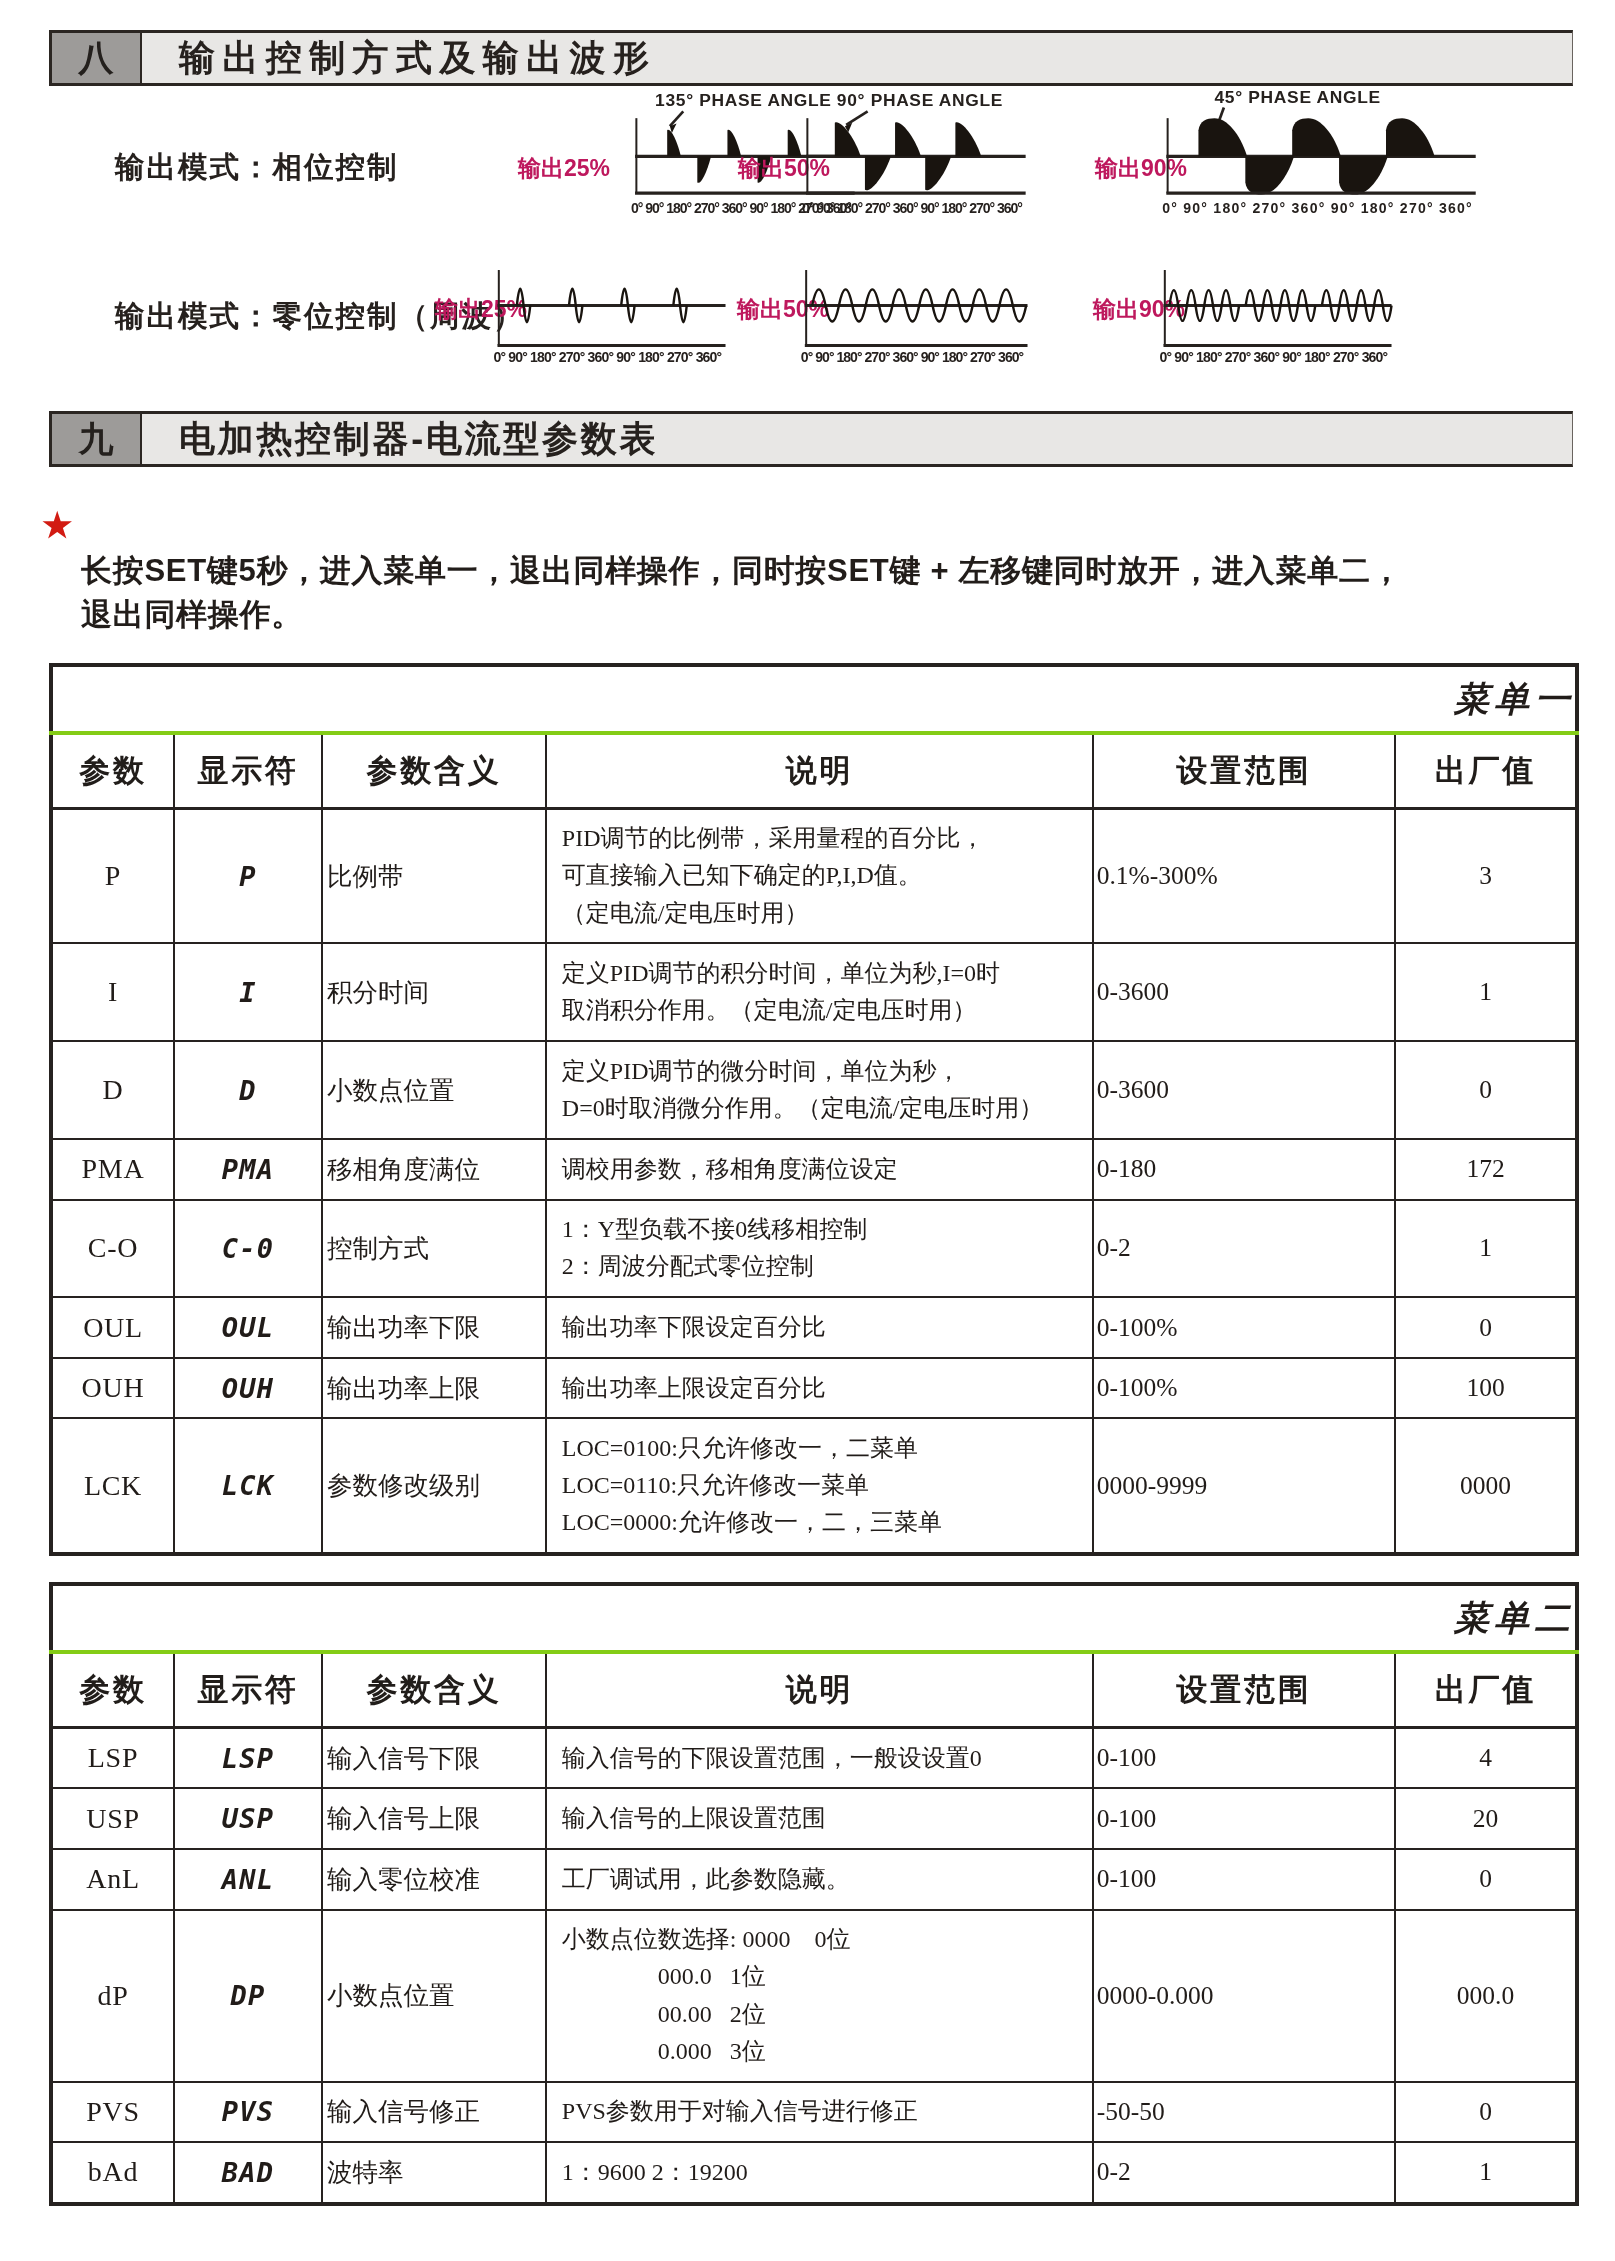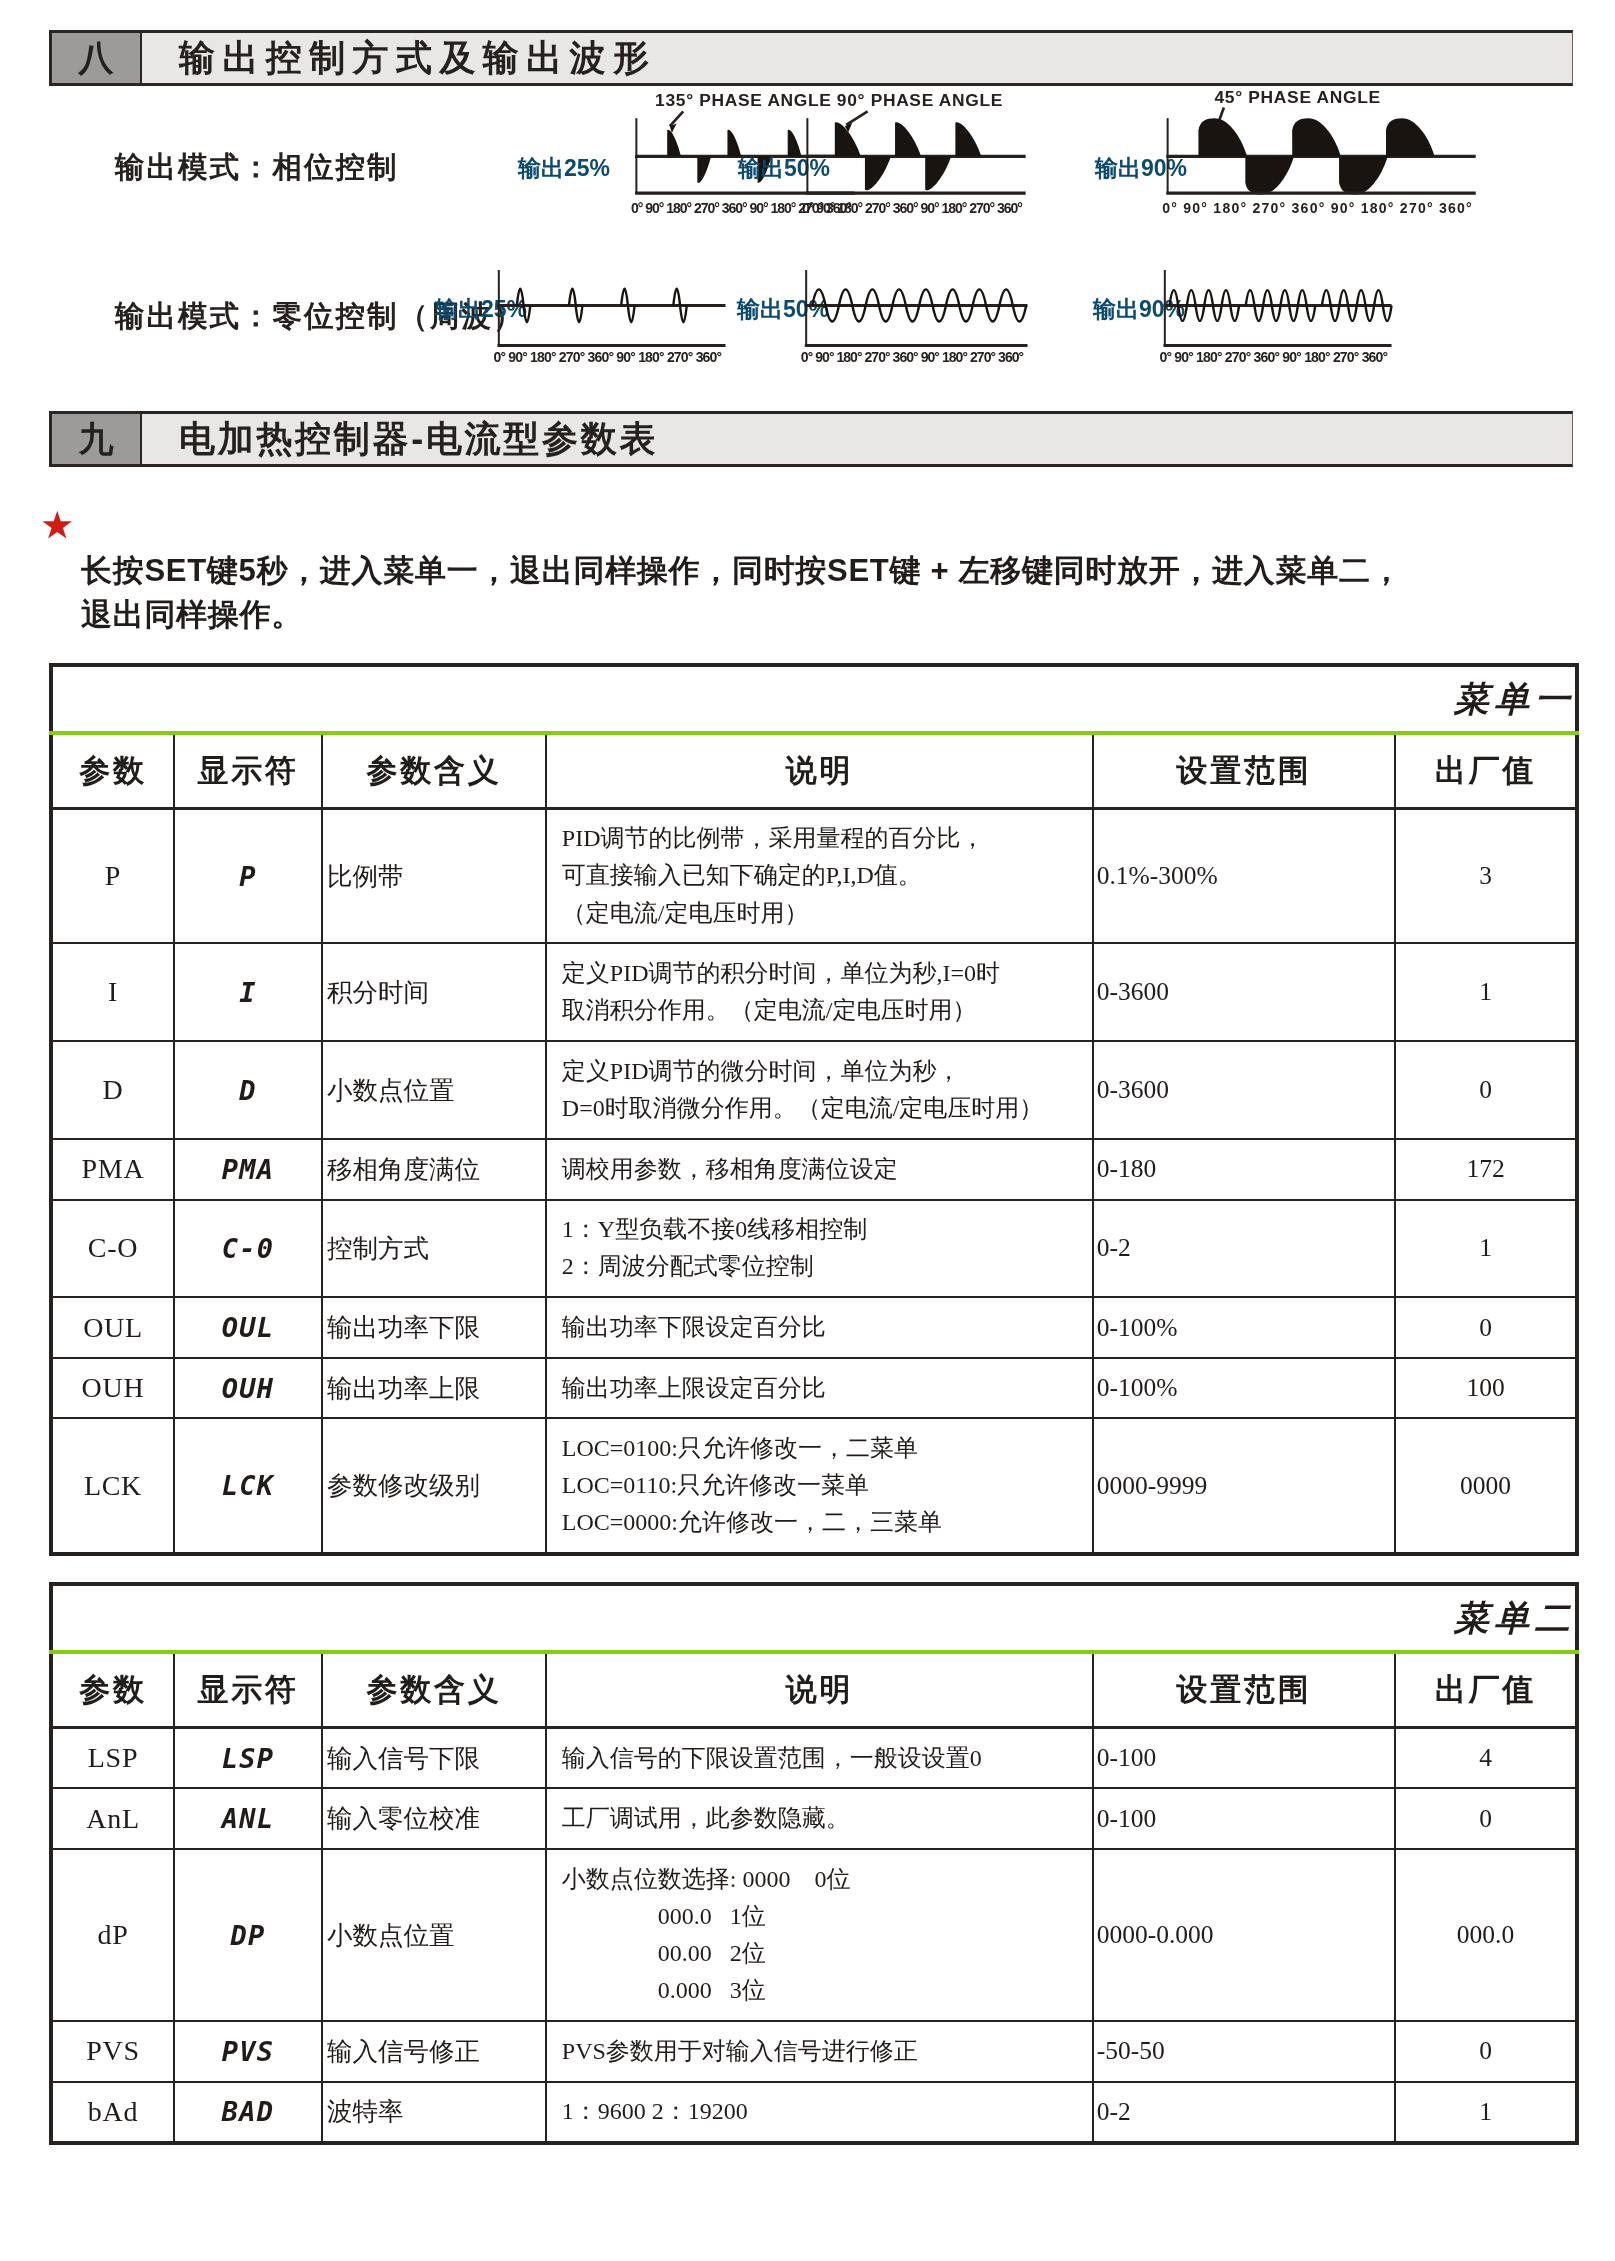--- a/index.html
+++ b/index.html
@@ -18,21 +18,21 @@
              font:700 36px "Liberation Sans",sans-serif;letter-spacing:7.4px;color:#26211e;}
 
   
   .wave-row{position:relative;}
   .wave-row.r1{height:176px;}
   .wave-row.r2{height:149px;}
   .mode-label{position:absolute;left:115px;font:600 29.5px "Liberation Sans",sans-serif;
               letter-spacing:2px;color:#26211e;}
   .r1 .mode-label{top:62px;}
   .r2 .mode-label{top:35px;}
-  .out-label{position:absolute;font:600 23px "Liberation Sans",sans-serif;color:#0c4a6e;}
+  .out-label{position:absolute;font:600 23px "Liberation Sans",sans-serif;color:#be185d;}
   .wave-svg{position:absolute;top:0;}
   .anno{font:600 26px "Liberation Sans",sans-serif;letter-spacing:1px;fill:#26211e;}
   .ticks{font:600 21px "Liberation Sans",sans-serif;fill:#26211e;}
   .ax{stroke:#26211e;fill:none;}
   .wv{fill:#19140f;stroke:none;}
   .wl{stroke:#19140f;fill:none;stroke-width:3.6;}
 
   
   .note{position:relative;margin:38px 40px 0 42px;width:1529px;box-sizing:border-box;
         padding-left:39px;font:600 31px "Liberation Sans",sans-serif;line-height:1.42;
@@ -287,20 +287,28 @@
     <tbody>
         <tr>
           <td class="param-cell">LSP</td>
           <td class="symbol-cell">LSP</td>
           <td class="meaning-cell">输入信号下限</td>
           <td class="desc-cell">输入信号的下限设置范围，一般设设置0</td>
           <td class="range-cell">0-100</td>
           <td class="default-cell">4</td>
         </tr>
         <tr>
+          <td class="param-cell">USP</td>
+          <td class="symbol-cell">USP</td>
+          <td class="meaning-cell">输入信号上限</td>
+          <td class="desc-cell">输入信号的上限设置范围</td>
+          <td class="range-cell">0-100</td>
+          <td class="default-cell">20</td>
+        </tr>
+        <tr>
           <td class="param-cell">AnL</td>
           <td class="symbol-cell">ANL</td>
           <td class="meaning-cell">输入零位校准</td>
           <td class="desc-cell">工厂调试用，此参数隐藏。</td>
           <td class="range-cell">0-100</td>
           <td class="default-cell">0</td>
         </tr>
         <tr>
           <td class="param-cell">dP</td>
           <td class="symbol-cell">DP</td>

